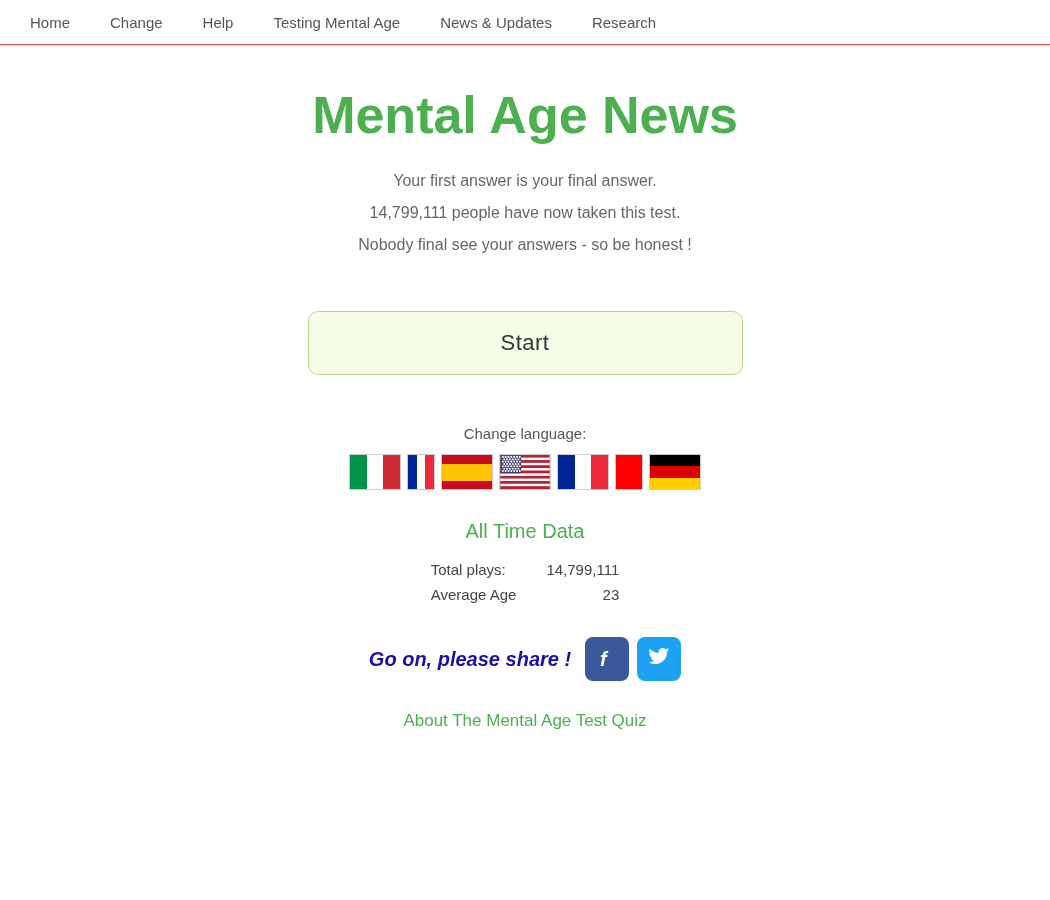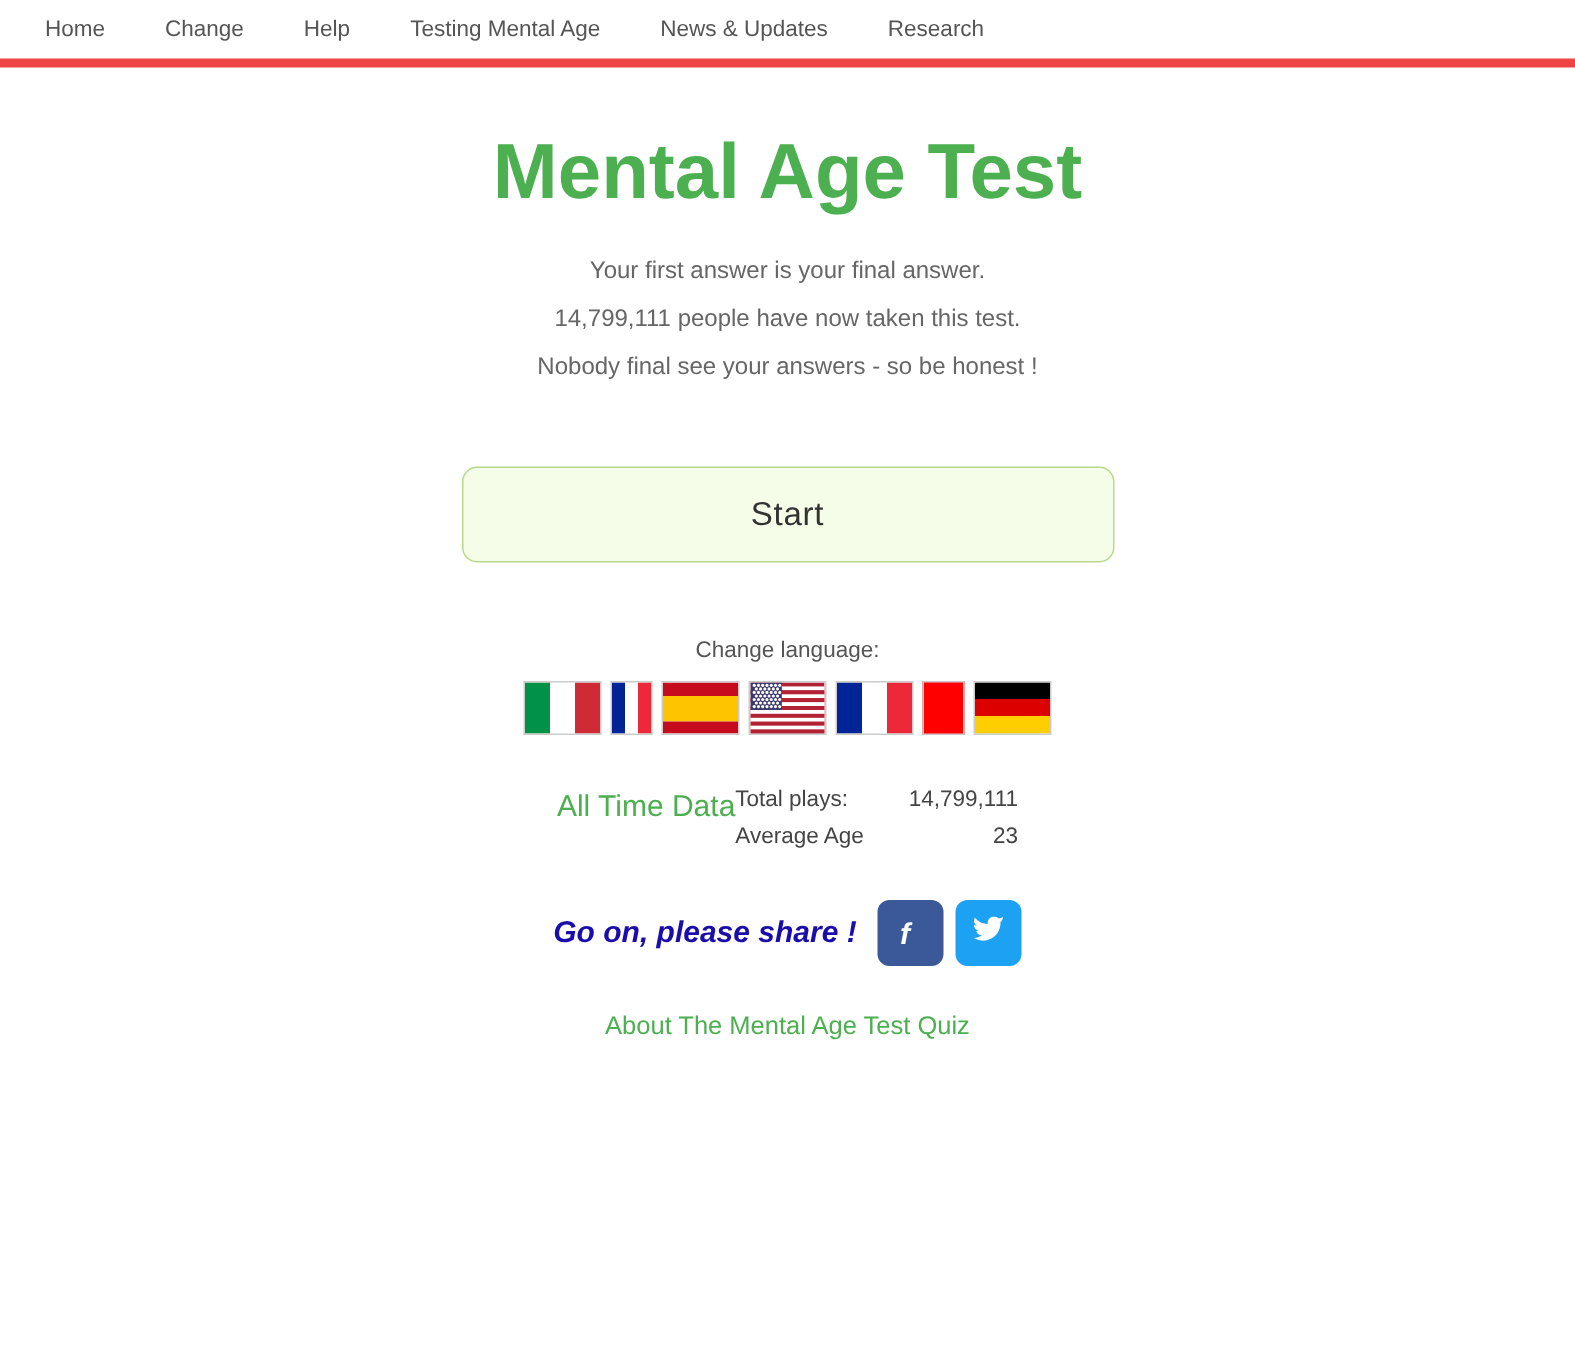--- a/index.html
+++ b/index.html
@@ -10,21 +10,21 @@
       width: 1050px;
       min-height: 900px;
     }
 
     
     nav {
       display: flex;
       align-items: center;
       padding: 0 30px;
       height: 45px;
-      border-bottom: 6px solid #ef4444;
+      border-bottom: 1px solid #ef4444;
       gap: 40px;
     }
     nav a {
       text-decoration: none;
       color: #555;
       font-size: 15px;
     }
 
     
     .main {
@@ -111,21 +111,21 @@
       background: linear-gradient(to right, #002395 33.3%, #fff 33.3%, #fff 66.6%, #ED2939 66.6%);
     }
 
     
     .flag-de {
       background: linear-gradient(to bottom, #000 33.3%, #D00 33.3%, #D00 66.6%, #FFCE00 66.6%);
     }
 
     .all-time-section {
       display: flex;
-      flex-direction: row;
+      flex-direction: column;
       align-items: center;
       margin-bottom: 30px;
     }
 
     .all-time-title {
       font-size: 20px;
       color: #4CAF50;
       margin-bottom: 14px;
     }
 
@@ -204,21 +204,21 @@
   <a href="#">Home</a>
   <a href="#">Change</a>
   <a href="#">Help</a>
   <a href="#">Testing Mental Age</a>
   <a href="#">News &amp; Updates</a>
   <a href="#">Research</a>
 </nav>
 
 <div class="main">
 
-  <h1 class="page-title">Mental Age Test</h1>
+  <h1 class="page-title">Mental Age News</h1>
 
   <div class="subtitle">
     <p>Your first answer is your final answer.</p>
     <p>14,799,111 people have now taken this test.</p>
     <p>Nobody final see your answers - so be honest !</p>
   </div>
 
   <div class="start-btn-wrapper">
     <button class="start-btn">Start</button>
   </div>

